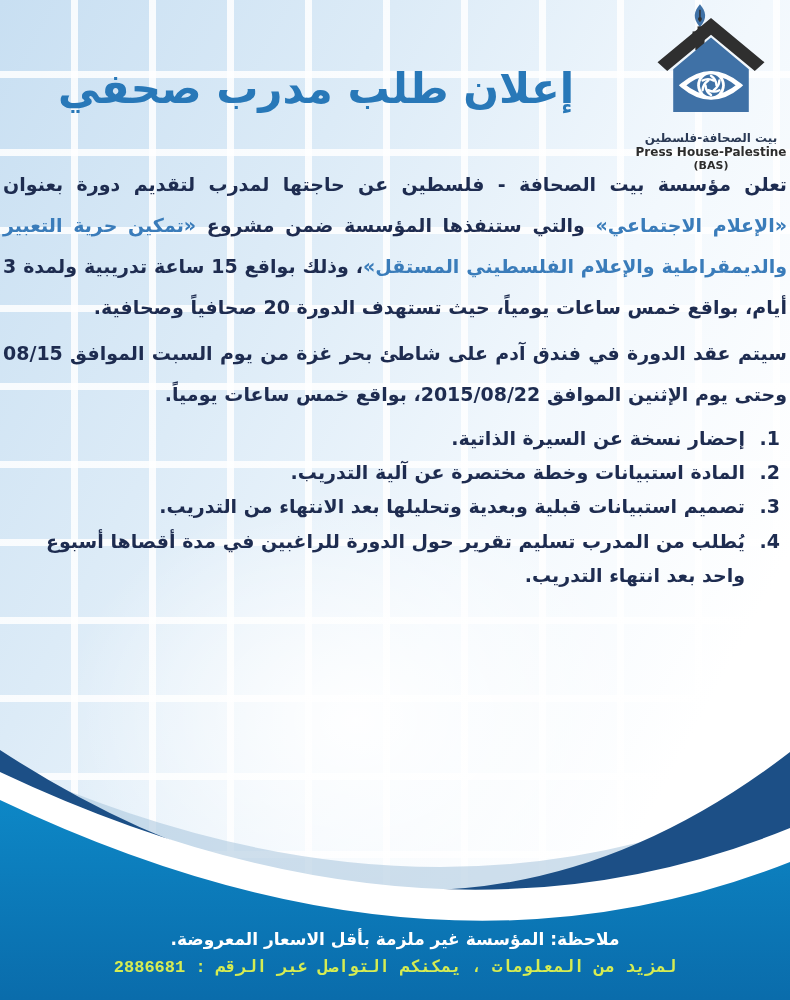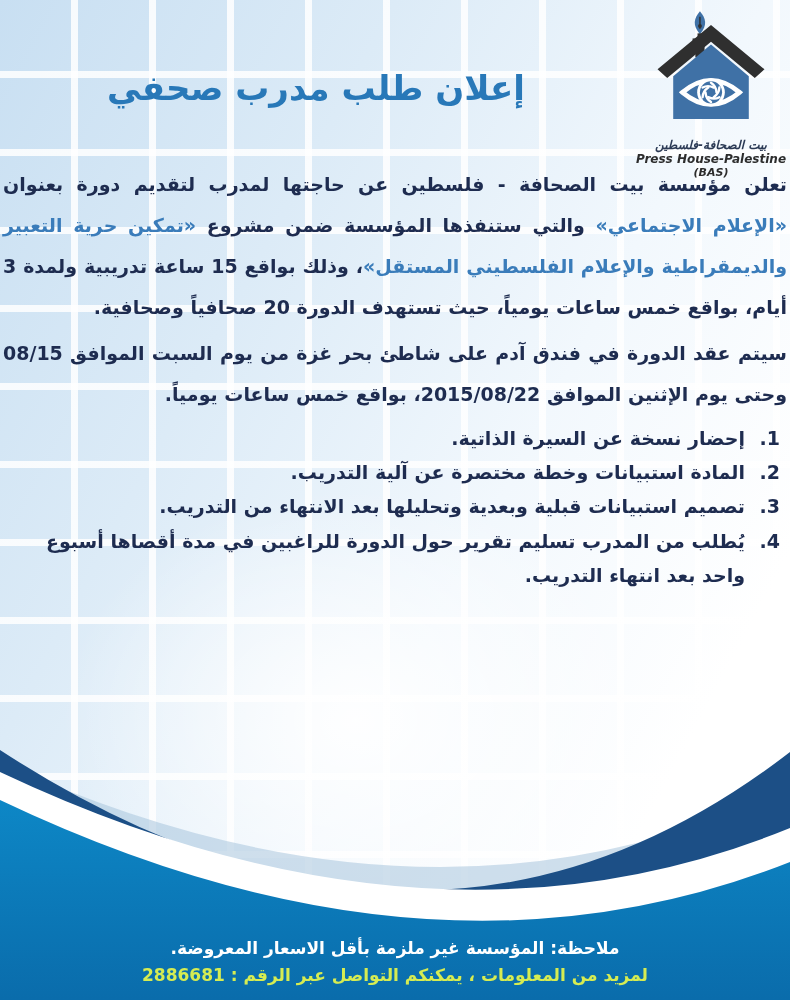--- a/index.html
+++ b/index.html
@@ -12,29 +12,29 @@
     font-family:"DejaVu Sans","Liberation Sans",sans-serif;
     background:
       radial-gradient(ellipse 420px 330px at 45% 72%, rgba(255,255,255,.95) 0%, rgba(255,255,255,0) 70%),
       repeating-linear-gradient(to right, rgba(255,255,255,0) 0 71px, rgba(255,255,255,.85) 71px 78px),
       repeating-linear-gradient(to bottom, rgba(255,255,255,0) 0 71px, rgba(255,255,255,.85) 71px 78px),
       linear-gradient(118deg,#c8dff2 0%,#dcebf7 30%,#f2f8fd 58%,#ffffff 82%);
   }
 
   
   .header{display:flex;align-items:flex-start;height:158px;}
-  .logo{width:158px;flex:0 0 158px;text-align:center;padding-top:10px;font-style:italic;}
+  .logo{width:158px;flex:0 0 158px;text-align:center;padding-top:3px;}
   .logo svg{display:block;margin:0 auto;}
   .logo-ar{font-size:12px;font-weight:bold;color:#2b3a55;margin-top:2px;}
   .logo-en{font-size:12px;font-weight:bold;color:#2d2d2d;direction:ltr;}
   .logo-abbr{font-size:11px;font-weight:bold;color:#2d2d2d;direction:ltr;}
   .title-wrap{flex:1;display:flex;align-items:center;justify-content:center;height:100%;}
   h1.title{
     margin:0;padding-top:18px;
-    font-size:34px;font-weight:bold;color:#2878b8;
+    font-size:42px;font-weight:bold;color:#2878b8;
   }
 
   
   .content{position:relative;z-index:2;padding:0 3px;}
   .body-text{
     margin:6px 0 0 0;
     font-size:19px;font-weight:bold;color:#1e2c50;
     line-height:2.15;
     text-align:justify;
   }
@@ -53,23 +53,23 @@
   .apply-text{
     margin:34px auto 0 auto;
     width:600px;
     font-size:19.5px;font-weight:bold;color:#2f7cbb;
     line-height:2.1;
     text-align:center;
   }
 
   
   .wave{position:absolute;left:0;bottom:0;width:790px;height:260px;z-index:1;}
-  .footer{position:absolute;left:0;bottom:1px;width:100%;z-index:3;text-align:center;}
+  .footer{position:absolute;left:0;bottom:9px;width:100%;z-index:3;text-align:center;}
   .footer-note{font-size:17px;font-weight:bold;color:#ffffff;margin-bottom:7px;}
-  .footer-contact{font-size:17px;font-weight:bold;color:#d6ec52;margin-bottom:14px;}
+  .footer-contact{font-size:17px;font-weight:bold;color:#d6ec52;margin-bottom:14px;font-family:Liberation Mono, monospace;}
 </style>
 </head>
 <body>
 
 <div class="page">
 
   <div class="header">
     <div class="logo">
       <svg width="118" height="126" viewBox="0 0 128 136" xmlns="http://www.w3.org/2000/svg">
 

